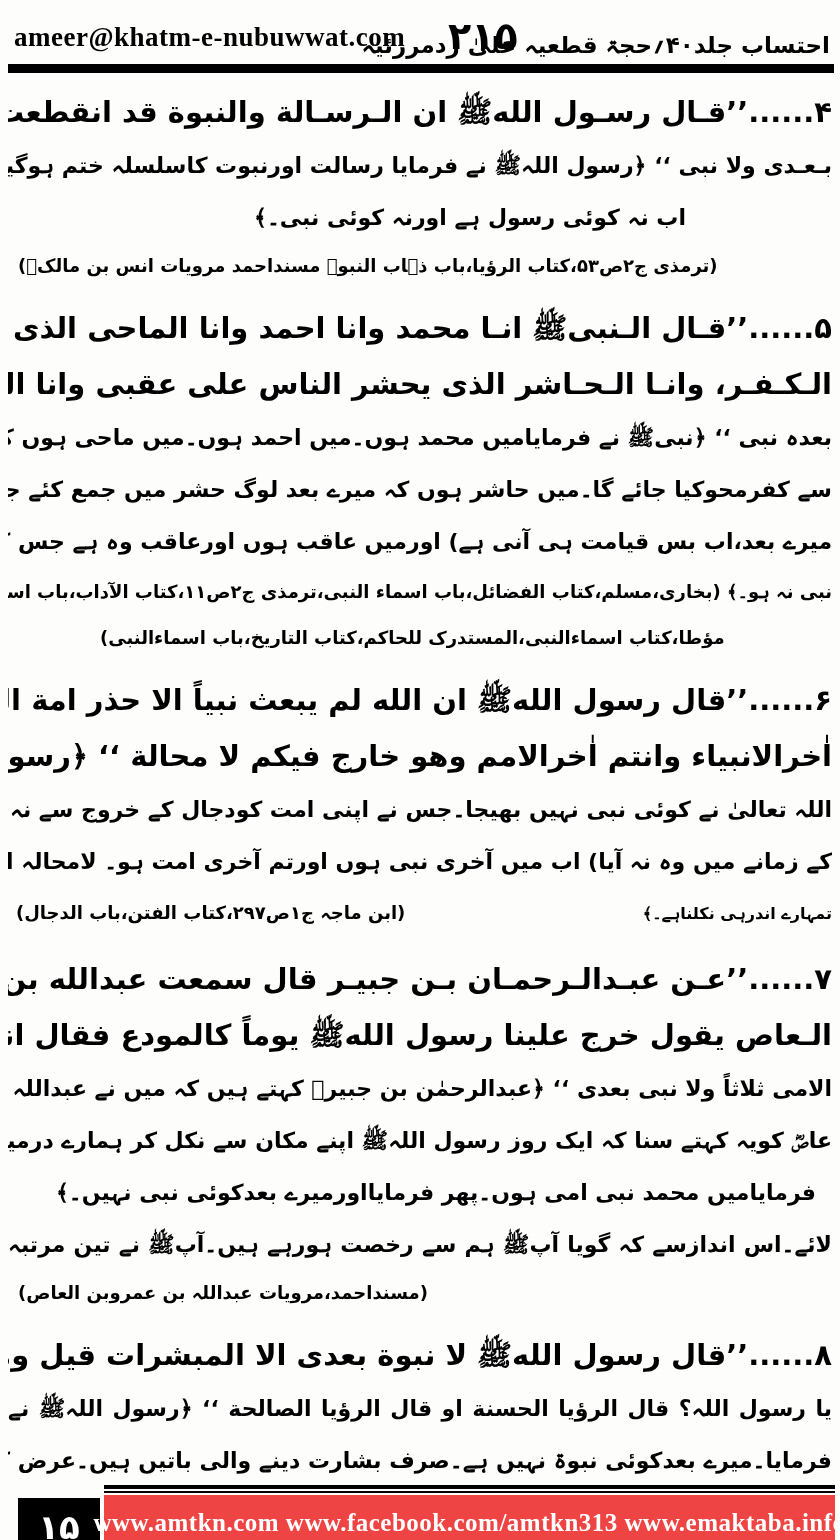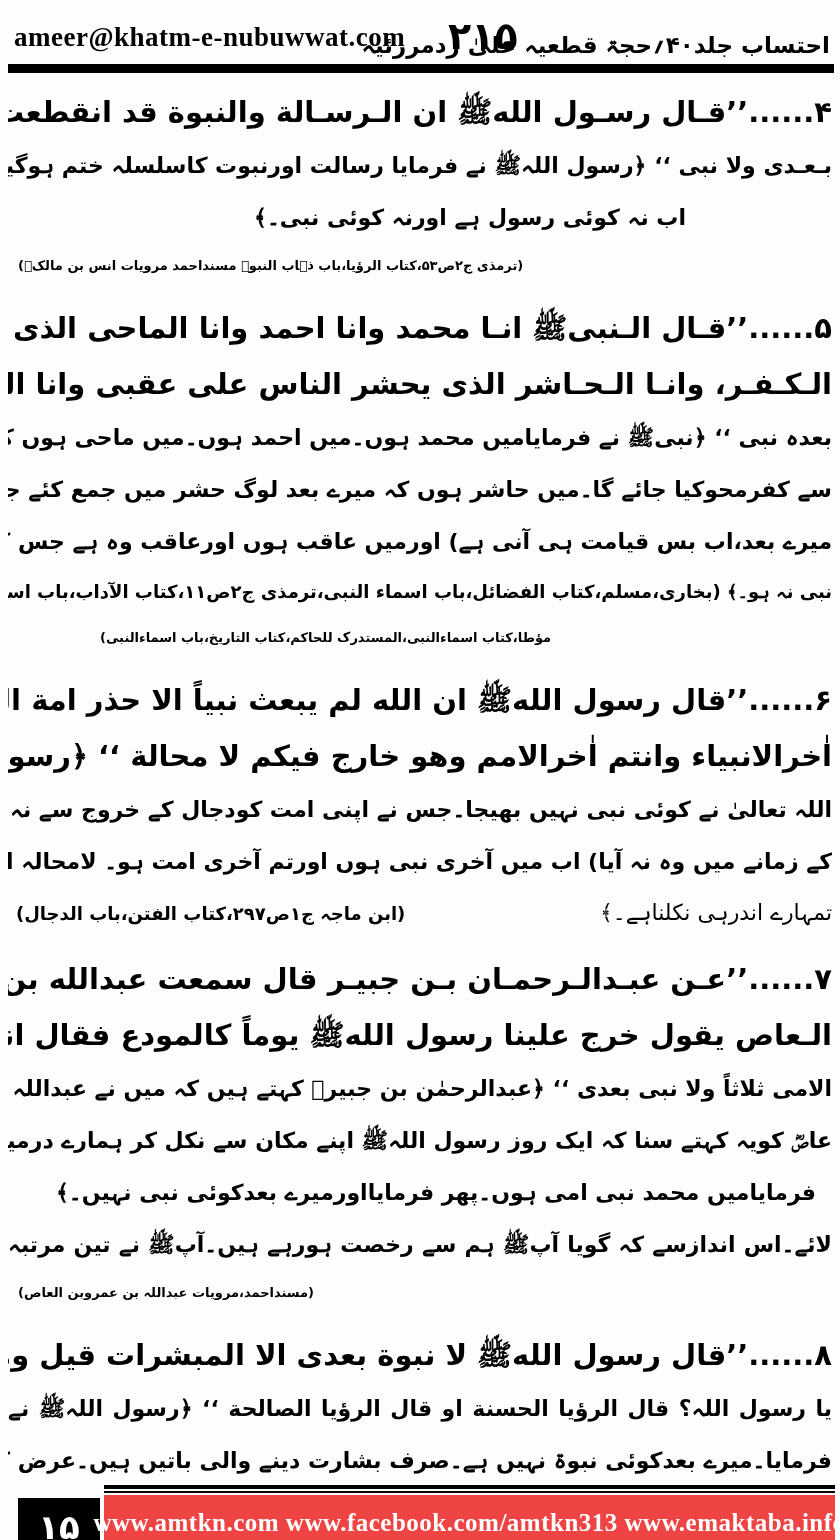--- a/index.html
+++ b/index.html
@@ -49,27 +49,27 @@
     white-space:nowrap;
   }
   .us{ 
     font-size:18px;font-weight:bold;line-height:48px;
     text-align:justify;text-align-last:justify;
     white-space:nowrap;
   }
   .center{text-align:center;text-align-last:center;padding-left:110px;padding-right:10px;}
   .center-left{text-align:center;text-align-last:center;padding-left:240px;padding-right:16px;}
   .ref{ 
-    font-size:13px;font-weight:bold;line-height:44px;
+    font-size:18px;font-weight:bold;line-height:44px;
     text-align:left;text-align-last:left;padding-left:10px;
     white-space:nowrap;
   }
   .ref-mid{padding-left:92px;}
   .split{display:flex;justify-content:space-between;align-items:baseline;line-height:50px;}
-  .split .sr{font-size:22px;font-weight:normal;}
+  .split .sr{font-size:16px;font-weight:bold;}
   .split .sl{font-size:18px;font-weight:bold;margin-left:8px;}
 
   
   .ftr{position:absolute;left:0;right:0;top:1483px;height:57px;}
   .ftr-pagebox{
     position:absolute;left:18px;top:15px;width:82px;height:57px;
     background:#000;color:#fff;
     display:flex;align-items:center;justify-content:center;
     font-size:34px;font-weight:bold;direction:rtl;
   }

